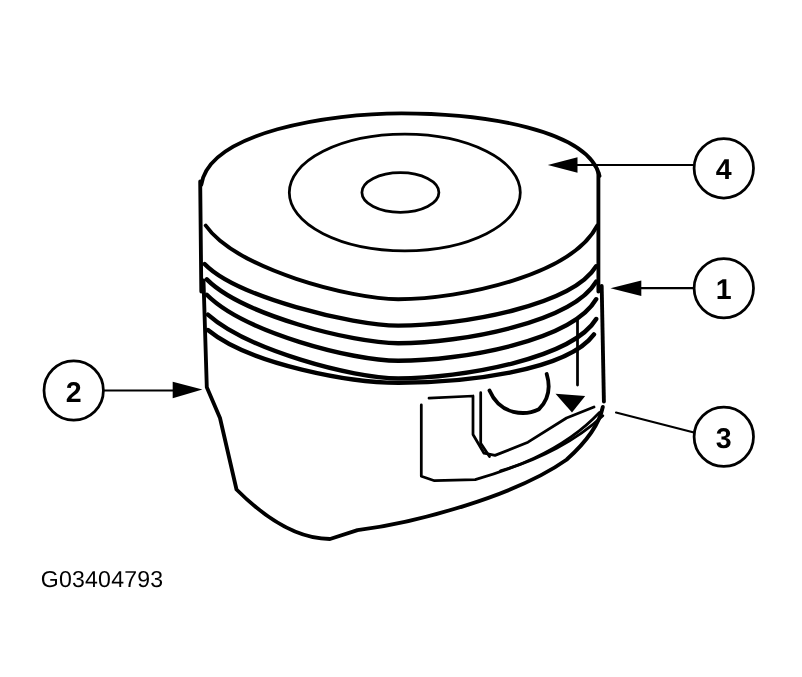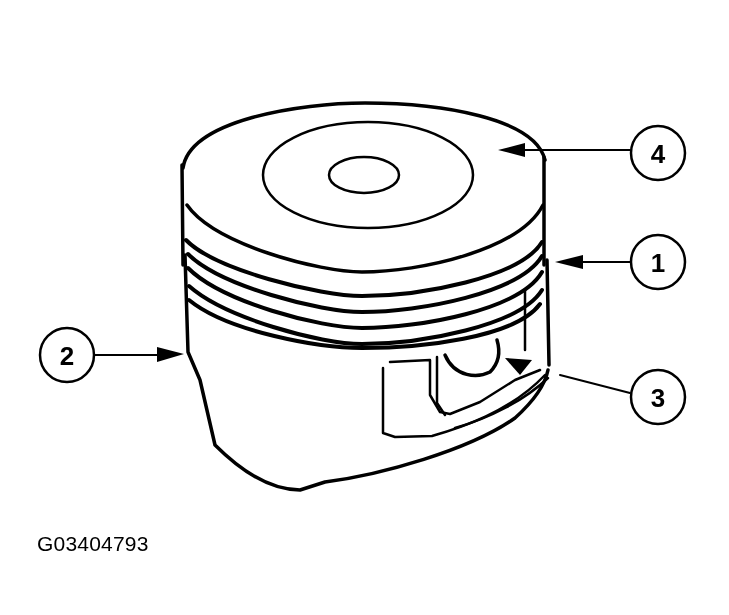--- a/index.html
+++ b/index.html
@@ -1,20 +1,20 @@
 <!DOCTYPE html>
 <html><head>
   <meta charset="utf-8">
   <style>
     html, body { margin: 0; padding: 0; background: #ffffff; }
     body { width: 729px; height: 615px; position: relative; overflow: hidden; font-family: "Liberation Sans", sans-serif; }
     #canvas { position: absolute; left: 0; top: 0; width: 729px; height: 615px; }
     .stroke { fill: none; stroke: #000; stroke-linecap: round; stroke-linejoin: round; }
     .callout-label { font-family: "Liberation Sans", sans-serif; font-weight: bold; font-size: 26px; fill: #000; text-anchor: middle; dominant-baseline: central; }
-    .figure-id { position: absolute; left: 37px; top: 532px; font-family: "Liberation Sans", sans-serif; font-size: 21px; color: #000; letter-spacing: 0.2px; }
+    .figure-id { position: absolute; left: 37px; top: 516px; font-family: "Liberation Sans", sans-serif; font-size: 21px; color: #000; letter-spacing: 0.2px; }
   </style>
 </head>
 <body>
 
 <svg id="canvas" viewBox="0 0 729 615" xmlns="http://www.w3.org/2000/svg">
   <g>
 
     <path class="stroke" stroke-width="3.5" d="M183,168 C190,120 300,103 365,103 C440,103 535,118 545,160"></path>
 
     <path class="stroke" stroke-width="3.5" d="M182,165 L183,265"></path>

